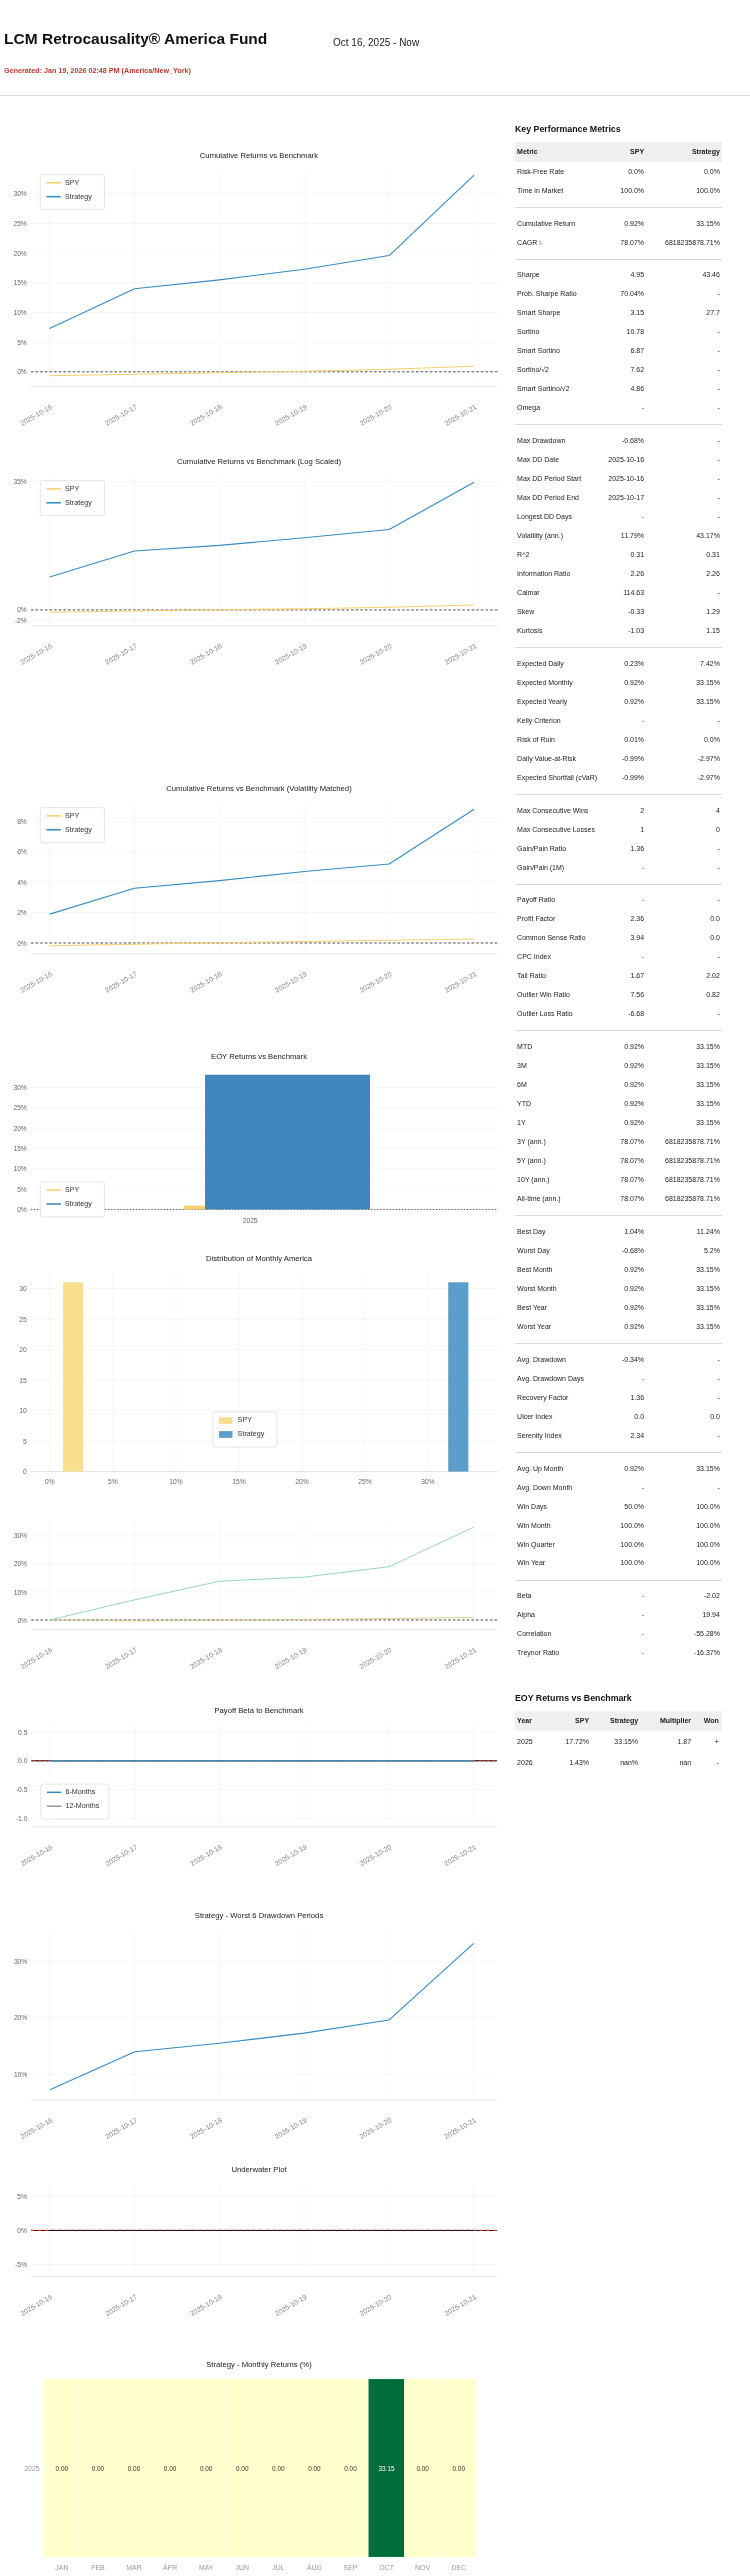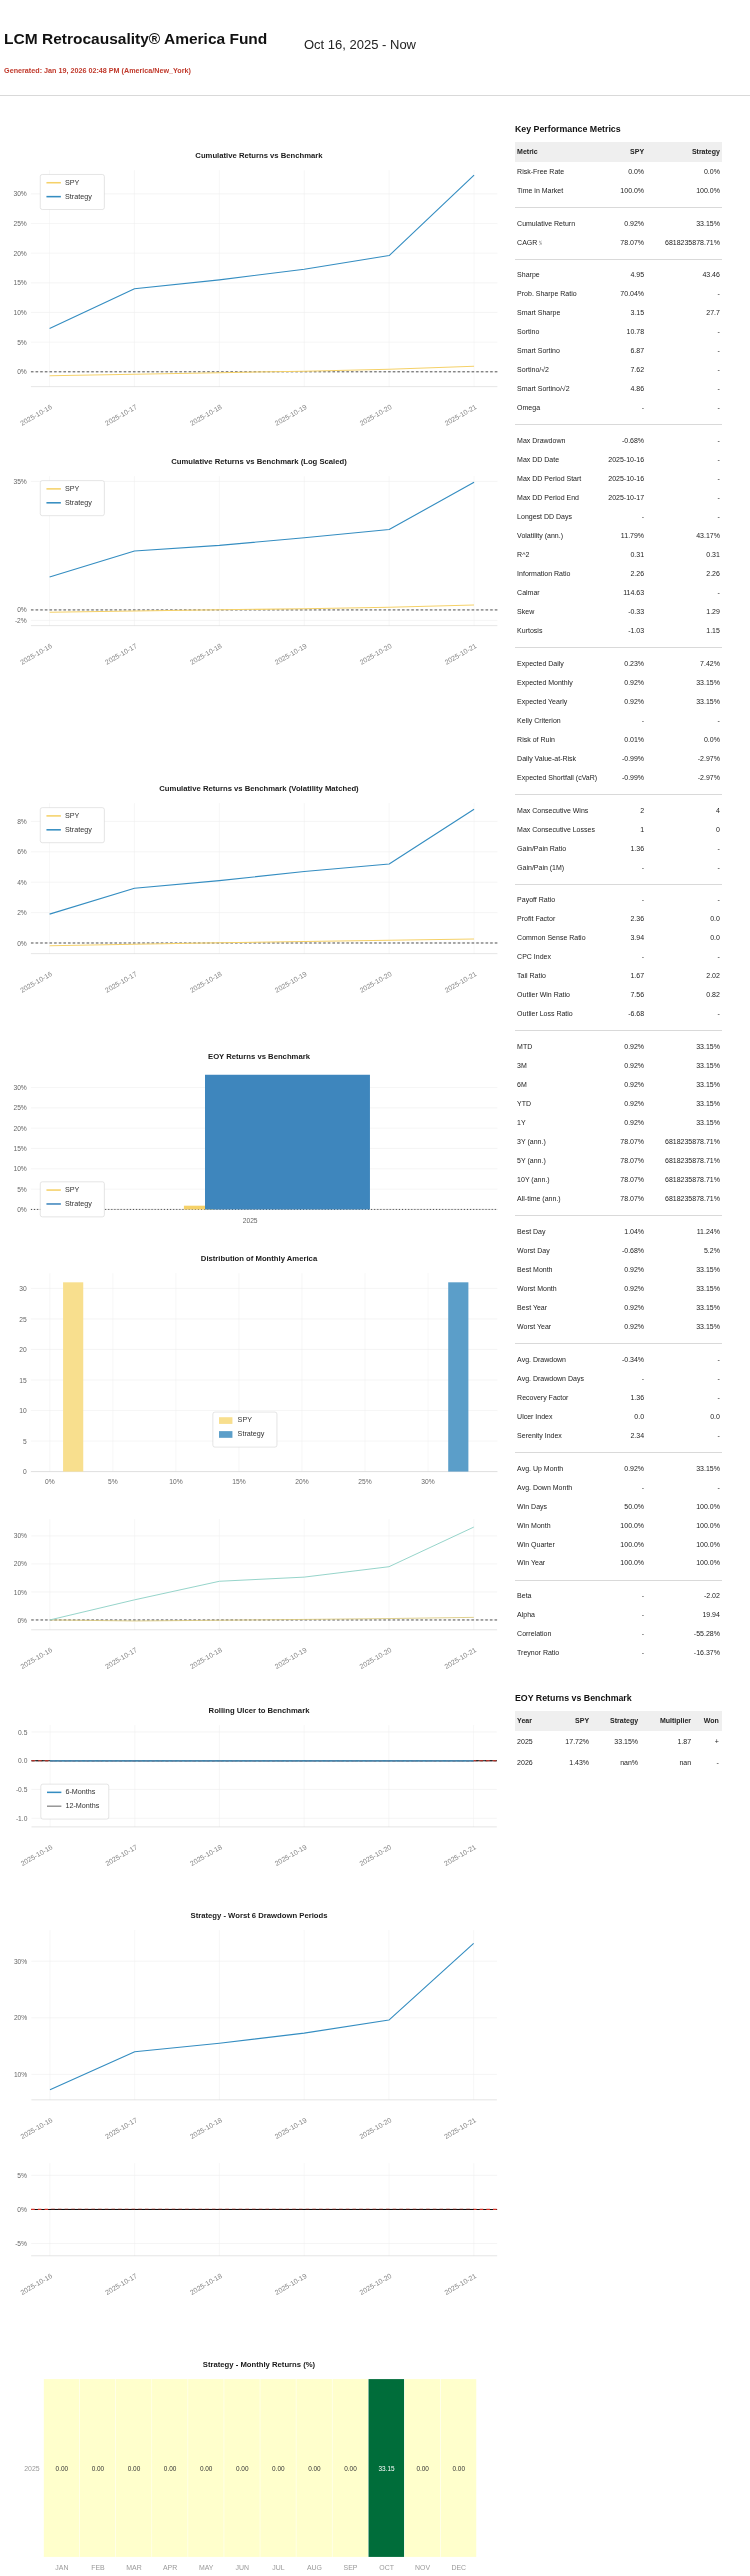--- a/index.html
+++ b/index.html
@@ -1,23 +1,23 @@
 <!DOCTYPE html>
 <html style="font-size:8.2px"><head>
 <meta charset="utf-8">
 <style>
   html,body{margin:0;padding:0;background:#fff;}
   #page{position:relative;width:750px;height:2883px;overflow:hidden;background:#fff;
         font-family:"Liberation Sans","DejaVu Sans",sans-serif;color:#222;}
   .hdr-title{position:absolute;left:4.1px;top:30px;font-size:15.5px;font-weight:bold;color:#111;white-space:nowrap;}
-  .hdr-range{position:absolute;left:304px;top:37px;font-size:13px;color:#222;white-space:nowrap;}
+  .hdr-range{position:absolute;left:333px;top:37px;font-size:10px;color:#222;white-space:nowrap;}
   .hdr-gen{position:absolute;left:4.1px;top:66px;font-size:7.2px;font-weight:bold;white-space:nowrap;}
   .hdr-rule{position:absolute;left:0;top:95px;width:750px;height:0.5px;background:#d9d9d9;}
   .chart{position:absolute;left:0;width:518px;}
-  .chart-title{height:20.6px;line-height:20.6px;text-align:center;font-size:7.7px;font-weight:bold;color:#1a1a1a;}
+  .chart-title{height:20.6px;line-height:20.6px;text-align:center;font-size:7.7px;font-weight:normal;color:#1a1a1a;}
   .rightcol{position:absolute;left:515px;top:124px;width:207px;}
   .kpm-title{font-size:8.8px;font-weight:bold;color:#111;margin:0 0 8px 0;}
   .mrow{display:flex;align-items:center;padding:4.6px 0;font-size:7px;line-height:9.8px;}
   .mrow.header{background:#efefef;font-weight:bold;padding:5.2px 0;}
   .mcell-label{flex:0 0 87px;text-align:left;padding-left:2.1px;}
   .mcell-spy{flex:0 0 40px;text-align:right;}
   .mcell-strategy{flex:1 1 auto;text-align:right;padding-right:2.1px;overflow-wrap:anywhere;}
   .msep{height:0.5px;background:#d9d9d9;margin:6.7px 0;}
   .eoy-title{font-size:8.8px;font-weight:bold;color:#111;margin:30px 0 8.2px 0;}
   .erow{display:flex;align-items:center;padding:5.7px 0;font-size:7px;line-height:9.8px;}
@@ -220,21 +220,21 @@
         <line x1="60" y1="201.9493670886076" x2="965" y2="201.9493670886076" stroke="#111" stroke-width="1.4" stroke-dasharray="5,4"></line>
         <polyline points="96.2,201.9 260.90999999999997,203.9 425.61999999999995,202.5 590.33,200.9 755.04,199.2 919.75,196.9" fill="none" stroke="#d9c778" stroke-width="1.6" stroke-linejoin="round"></polyline>
         <polyline points="96.2,201.9 260.90999999999997,162.8 425.61999999999995,126.8 590.33,118.7 755.04,98.5 919.75,21.5" fill="none" stroke="#8ed1c6" stroke-width="1.8" stroke-linejoin="round"></polyline>
         <text x="102.2" y="263" font-size="13.5" fill="#888" text-anchor="end" transform="rotate(-30 102.2 263)">2025-10-16</text>
         <text x="266.90999999999997" y="263" font-size="13.5" fill="#888" text-anchor="end" transform="rotate(-30 266.90999999999997 263)">2025-10-17</text>
         <text x="431.61999999999995" y="263" font-size="13.5" fill="#888" text-anchor="end" transform="rotate(-30 431.61999999999995 263)">2025-10-18</text>
         <text x="596.33" y="263" font-size="13.5" fill="#888" text-anchor="end" transform="rotate(-30 596.33 263)">2025-10-19</text>
         <text x="761.04" y="263" font-size="13.5" fill="#888" text-anchor="end" transform="rotate(-30 761.04 263)">2025-10-20</text>
         <text x="925.75" y="263" font-size="13.5" fill="#888" text-anchor="end" transform="rotate(-30 925.75 263)">2025-10-21</text>
       </svg></div>
-  <div class="chart" style="top: 1701px;"><div class="chart-title">Rolling Ulcer to Benchmark</div><svg width="518" height="182" viewBox="0 0 1005 354">
+  <div class="chart" style="top: 1701px;"><div class="chart-title">Payoff Beta to Benchmark</div><svg width="518" height="182" viewBox="0 0 1005 354">
         <line x1="60" y1="19.42372881355933" x2="965" y2="19.42372881355933" stroke="#ebebeb" stroke-width="1"></line>
         <text x="52" y="24.42372881355933" font-size="13" fill="#666" text-anchor="end">0.5</text>
         <line x1="60" y1="75.35593220338986" x2="965" y2="75.35593220338986" stroke="#ebebeb" stroke-width="1"></line>
         <text x="52" y="80.35593220338986" font-size="13" fill="#666" text-anchor="end">0.0</text>
         <line x1="60" y1="131.28813559322035" x2="965" y2="131.28813559322035" stroke="#ebebeb" stroke-width="1"></line>
         <text x="52" y="136.28813559322035" font-size="13" fill="#666" text-anchor="end">-0.5</text>
         <line x1="60" y1="187.22033898305085" x2="965" y2="187.22033898305085" stroke="#ebebeb" stroke-width="1"></line>
         <text x="52" y="192.22033898305085" font-size="13" fill="#666" text-anchor="end">-1.0</text>
         <line x1="96.2" y1="6" x2="96.2" y2="204" stroke="#efefef" stroke-width="1"></line>
         <line x1="260.90999999999997" y1="6" x2="260.90999999999997" y2="204" stroke="#efefef" stroke-width="1"></line>
@@ -275,21 +275,21 @@
         <line x1="919.75" y1="6" x2="919.75" y2="336" stroke="#efefef" stroke-width="1"></line>
         <line x1="60" y1="336" x2="965" y2="336" stroke="#cccccc" stroke-width="1"></line>
         <polyline points="96.2,316.2 260.90999999999997,242.5 425.61999999999995,226.0 590.33,206.2 755.04,180.9 919.75,31.9" fill="none" stroke="#348dc1" stroke-width="2.2" stroke-linejoin="round"></polyline>
         <text x="102.2" y="378" font-size="13.5" fill="#888" text-anchor="end" transform="rotate(-30 102.2 378)">2025-10-16</text>
         <text x="266.90999999999997" y="378" font-size="13.5" fill="#888" text-anchor="end" transform="rotate(-30 266.90999999999997 378)">2025-10-17</text>
         <text x="431.61999999999995" y="378" font-size="13.5" fill="#888" text-anchor="end" transform="rotate(-30 431.61999999999995 378)">2025-10-18</text>
         <text x="596.33" y="378" font-size="13.5" fill="#888" text-anchor="end" transform="rotate(-30 596.33 378)">2025-10-19</text>
         <text x="761.04" y="378" font-size="13.5" fill="#888" text-anchor="end" transform="rotate(-30 761.04 378)">2025-10-20</text>
         <text x="925.75" y="378" font-size="13.5" fill="#888" text-anchor="end" transform="rotate(-30 925.75 378)">2025-10-21</text>
       </svg></div>
-  <div class="chart" style="top: 2160px;"><svg width="518" height="173" viewBox="0 0 1005 336">
+  <div class="chart" style="top: 2160px;"><div class="chart-title">Underwater Plot</div><svg width="518" height="173" viewBox="0 0 1005 336">
         <line x1="60" y1="29.823529411764703" x2="965" y2="29.823529411764703" stroke="#ebebeb" stroke-width="1"></line>
         <text x="52" y="34.8235294117647" font-size="13" fill="#666" text-anchor="end">5%</text>
         <line x1="60" y1="96" x2="965" y2="96" stroke="#ebebeb" stroke-width="1"></line>
         <text x="52" y="101" font-size="13" fill="#666" text-anchor="end">0%</text>
         <line x1="60" y1="162.1764705882353" x2="965" y2="162.1764705882353" stroke="#ebebeb" stroke-width="1"></line>
         <text x="52" y="167.1764705882353" font-size="13" fill="#666" text-anchor="end">-5%</text>
         <line x1="96.2" y1="6" x2="96.2" y2="186" stroke="#efefef" stroke-width="1"></line>
         <line x1="260.90999999999997" y1="6" x2="260.90999999999997" y2="186" stroke="#efefef" stroke-width="1"></line>
         <line x1="425.61999999999995" y1="6" x2="425.61999999999995" y2="186" stroke="#efefef" stroke-width="1"></line>
         <line x1="590.33" y1="6" x2="590.33" y2="186" stroke="#efefef" stroke-width="1"></line>

